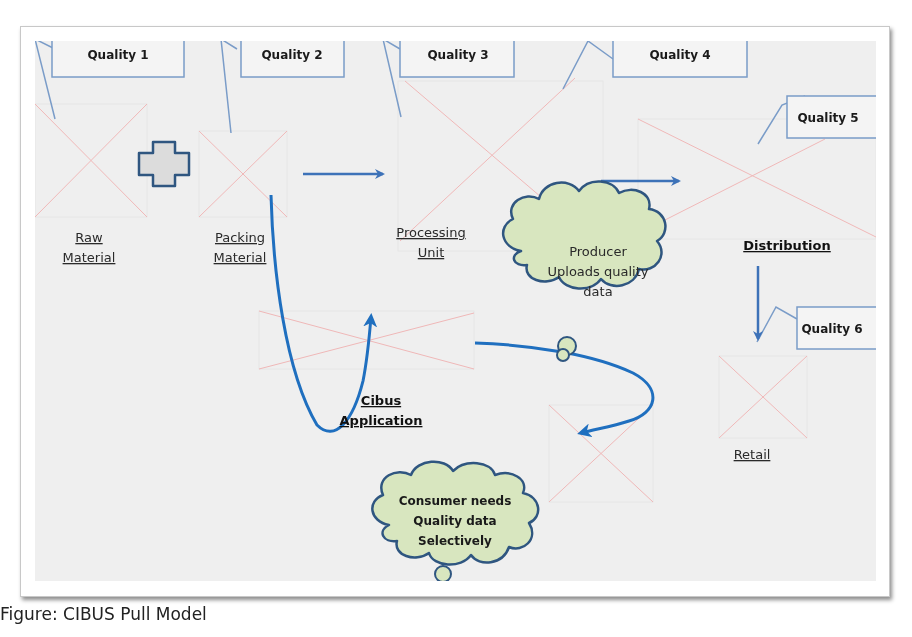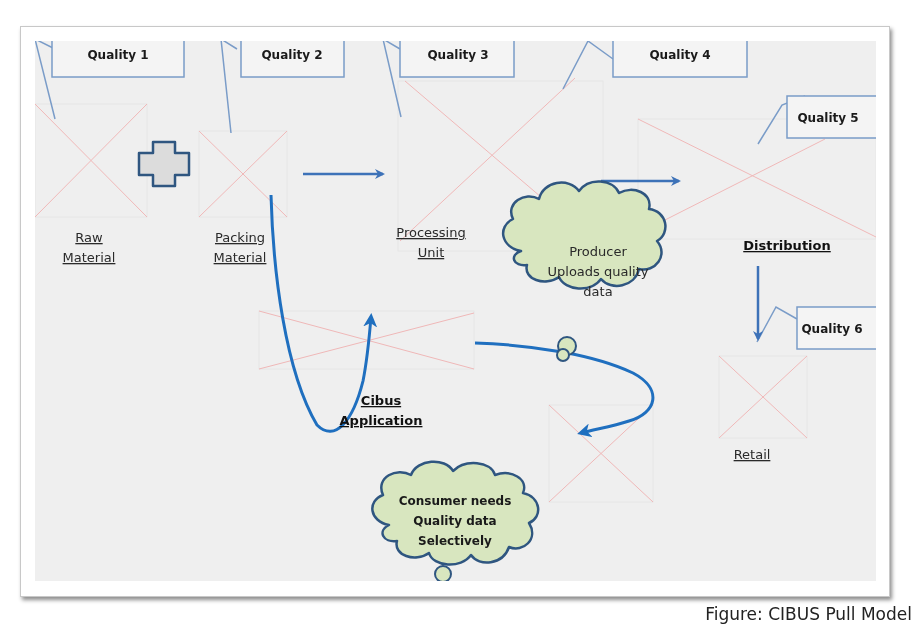--- a/index.html
+++ b/index.html
@@ -6,21 +6,21 @@
   body { width: 912px; height: 637px; position: relative; overflow: hidden; font-family: "Liberation Sans", sans-serif; }
   #frame { position: absolute; left: 20px; top: 8px; width: 868px; height: 569px; background: #ffffff;
            border: 1px solid #c8c8c8; box-shadow: 2px 3px 4px rgba(0,0,0,0.45); margin-top: 18px; }
   #canvas { position: absolute; left: 14px; top: 14px; width: 841px; height: 540px; background: #efefef; overflow: hidden; }
   svg { position: absolute; left: 0; top: 0; }
   .callout-text { font-family: "DejaVu Sans", sans-serif; font-weight: bold; font-size: 12px; fill: #1a1a1a; }
   .stage-text { font-family: "DejaVu Sans", sans-serif; font-size: 13px; fill: #2a2a2a; text-decoration: underline; }
   .stage-bold { font-weight: bold; fill: #111; }
   .cloud-text { font-family: "DejaVu Sans", sans-serif; font-size: 13px; fill: #2a2a2a; }
   .cloud-bold { font-weight: bold; font-size: 12px; fill: #1a1a1a; }
-  #caption { position: absolute; left: 0; width: 912px; top: 604px; text-align: right;
+  #caption { position: absolute; left: 0; width: 912px; top: 604px; text-align: left;
              font-family: "DejaVu Sans", sans-serif; font-size: 17px; color: #222; }
 </style>
 </head>
 <body>
 
 <div id="frame">
   <div id="canvas">
     <svg width="841" height="540" viewBox="0 0 841 540">
       <defs>
         <marker id="ah" markerWidth="10" markerHeight="10" refX="8" refY="5" orient="auto" markerUnits="userSpaceOnUse">

